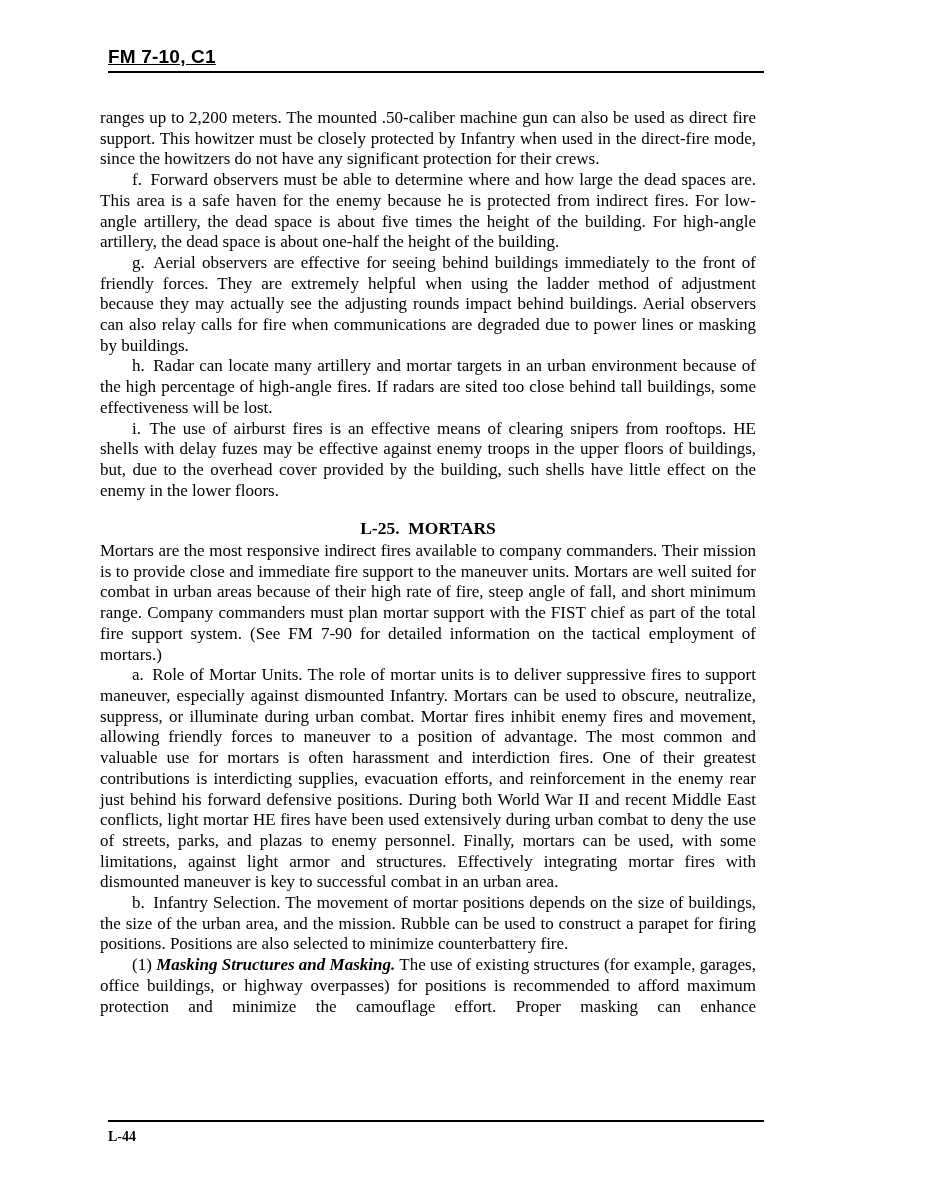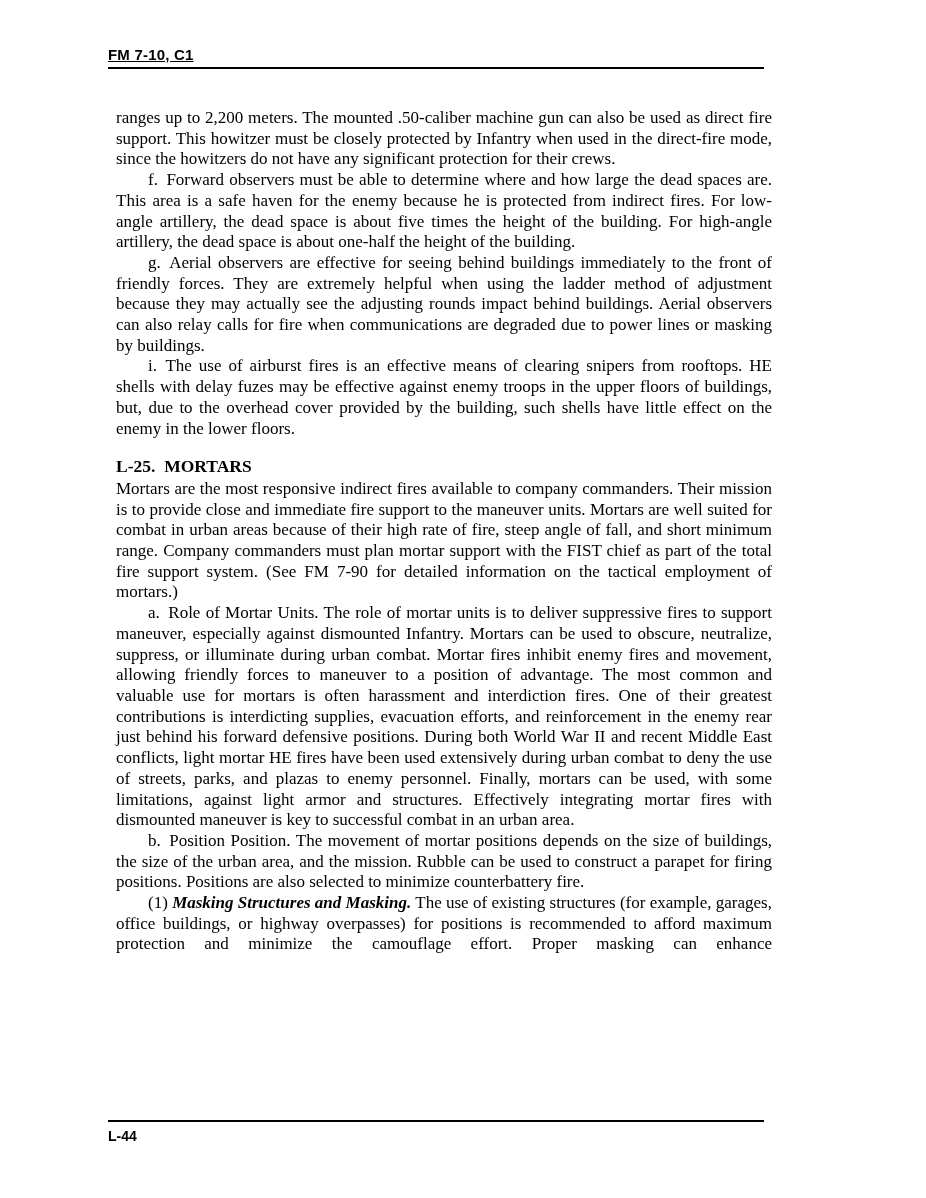--- a/index.html
+++ b/index.html
@@ -18,77 +18,78 @@
     position: absolute;
     top: 46px;
     left: 108px;
     width: 656px;
     border-bottom: 2px solid #000;
     padding-bottom: 3px;
   }
   .doc-id {
     font-family: "Liberation Sans", sans-serif;
     font-weight: bold;
-    font-size: 15px;
+    font-size: 19px;
     letter-spacing: 0.2px;
     text-decoration: underline;
   }
   .doc-body {
     position: absolute;
     top: 108px;
-    left: 116px;
+    left: 100px;
     width: 656px;
     font-size: 17px;
     line-height: 20.7px;
     text-align: justify;
   }
   p.para { margin: 0; }
   p.indent { text-indent: 32px; }
   p.cont { text-align-last: justify; }
   h2.heading {
     font-size: 17.5px;
     font-weight: bold;
     margin: 17px 0 2px 0;
-    text-align: left;
+    text-align: center;
     line-height: 20.7px;
   }
   .bold { font-weight: normal; }
   .bolditalic { font-weight: bold; font-style: italic; }
   .page-footer {
     position: absolute;
     top: 1120px;
     left: 108px;
     width: 656px;
     border-top: 2px solid #000;
     padding-top: 5px;
   }
   .page-num {
-    font-family: Liberation Sans, sans-serif;
+    font-family: Liberation Serif, serif;
     font-weight: bold;
     font-size: 14px;
   }
 </style>
 </head>
 <body>
 
 <div class="page">
 
   <div class="page-header">
     <span class="doc-id">FM 7-10, C1</span>
   </div>
 
   <div class="doc-body" id="doc-body">
       <p class="para"><span>ranges up to 2,200 meters. The mounted .50-caliber machine gun can also be used as direct fire support. This howitzer must be closely protected by Infantry when used in the direct-fire mode, since the howitzers do not have any significant protection for their crews.</span></p>
       <p class="para indent"><span>f. Forward observers must be able to determine where and how large the dead spaces are. This area is a safe haven for the enemy because he is protected from indirect fires. For low-angle artillery, the dead space is about five times the height of the building. For high-angle artillery, the dead space is about one-half the height of the building.</span></p>
       <p class="para indent"><span>g. Aerial observers are effective for seeing behind buildings immediately to the front of friendly forces. They are extremely helpful when using the ladder method of adjustment because they may actually see the adjusting rounds impact behind buildings. Aerial observers can also relay calls for fire when communications are degraded due to power lines or masking by buildings.</span></p>
+      <p class="para indent"><span>h. Radar can locate many artillery and mortar targets in an urban environment because of the high percentage of high-angle fires. If radars are sited too close behind tall buildings, some effectiveness will be lost.</span></p>
       <p class="para indent"><span>i. The use of airburst fires is an effective means of clearing snipers from rooftops. HE shells with delay fuzes may be effective against enemy troops in the upper floors of buildings, but, due to the overhead cover provided by the building, such shells have little effect on the enemy in the lower floors.</span></p>
       <h2 class="heading"><span>L-25. MORTARS</span></h2>
       <p class="para"><span>Mortars are the most responsive indirect fires available to company commanders. Their mission is to provide close and immediate fire support to the maneuver units. Mortars are well suited for combat in urban areas because of their high rate of fire, steep angle of fall, and short minimum range. Company commanders must plan mortar support with the FIST chief as part of the total fire support system. (See FM 7-90 for detailed information on the tactical employment of mortars.)</span></p>
       <p class="para indent"><span>a. </span><span class="bold">Role of Mortar Units.</span><span> The role of mortar units is to deliver suppressive fires to support maneuver, especially against dismounted Infantry. Mortars can be used to obscure, neutralize, suppress, or illuminate during urban combat. Mortar fires inhibit enemy fires and movement, allowing friendly forces to maneuver to a position of advantage. The most common and valuable use for mortars is often harassment and interdiction fires. One of their greatest contributions is interdicting supplies, evacuation efforts, and reinforcement in the enemy rear just behind his forward defensive positions. During both World War II and recent Middle East conflicts, light mortar HE fires have been used extensively during urban combat to deny the use of streets, parks, and plazas to enemy personnel. Finally, mortars can be used, with some limitations, against light armor and structures. Effectively integrating mortar fires with dismounted maneuver is key to successful combat in an urban area.</span></p>
-      <p class="para indent"><span>b. </span><span class="bold">Position Position.</span><span> The movement of mortar positions depends on the size of buildings, the size of the urban area, and the mission. Rubble can be used to construct a parapet for firing positions. Positions are also selected to minimize counterbattery fire.</span></p>
+      <p class="para indent"><span>b. </span><span class="bold">Infantry Selection.</span><span> The movement of mortar positions depends on the size of buildings, the size of the urban area, and the mission. Rubble can be used to construct a parapet for firing positions. Positions are also selected to minimize counterbattery fire.</span></p>
       <p class="para indent cont"><span>(1) </span><span class="bolditalic">Masking Structures and Masking.</span><span> The use of existing structures (for example, garages, office buildings, or highway overpasses) for positions is recommended to afford maximum protection and minimize the camouflage effort. Proper masking can enhance</span></p>
     </div>
 
   <div class="page-footer">
     <span class="page-num">L-44</span>
   </div>
 
 </div>
 
 </body></html>

